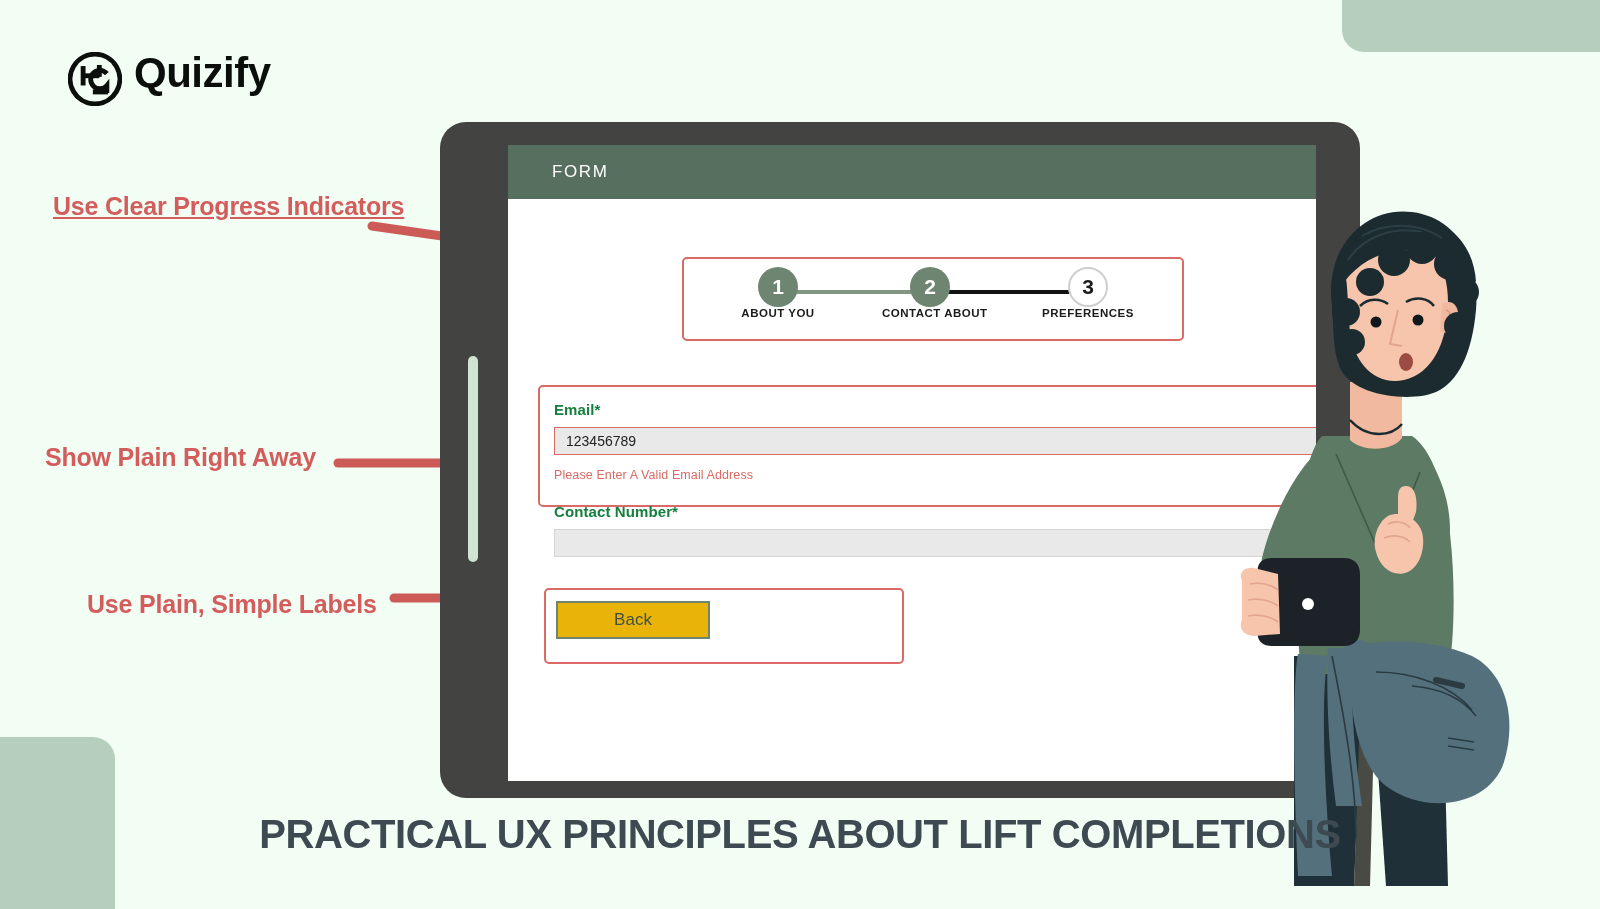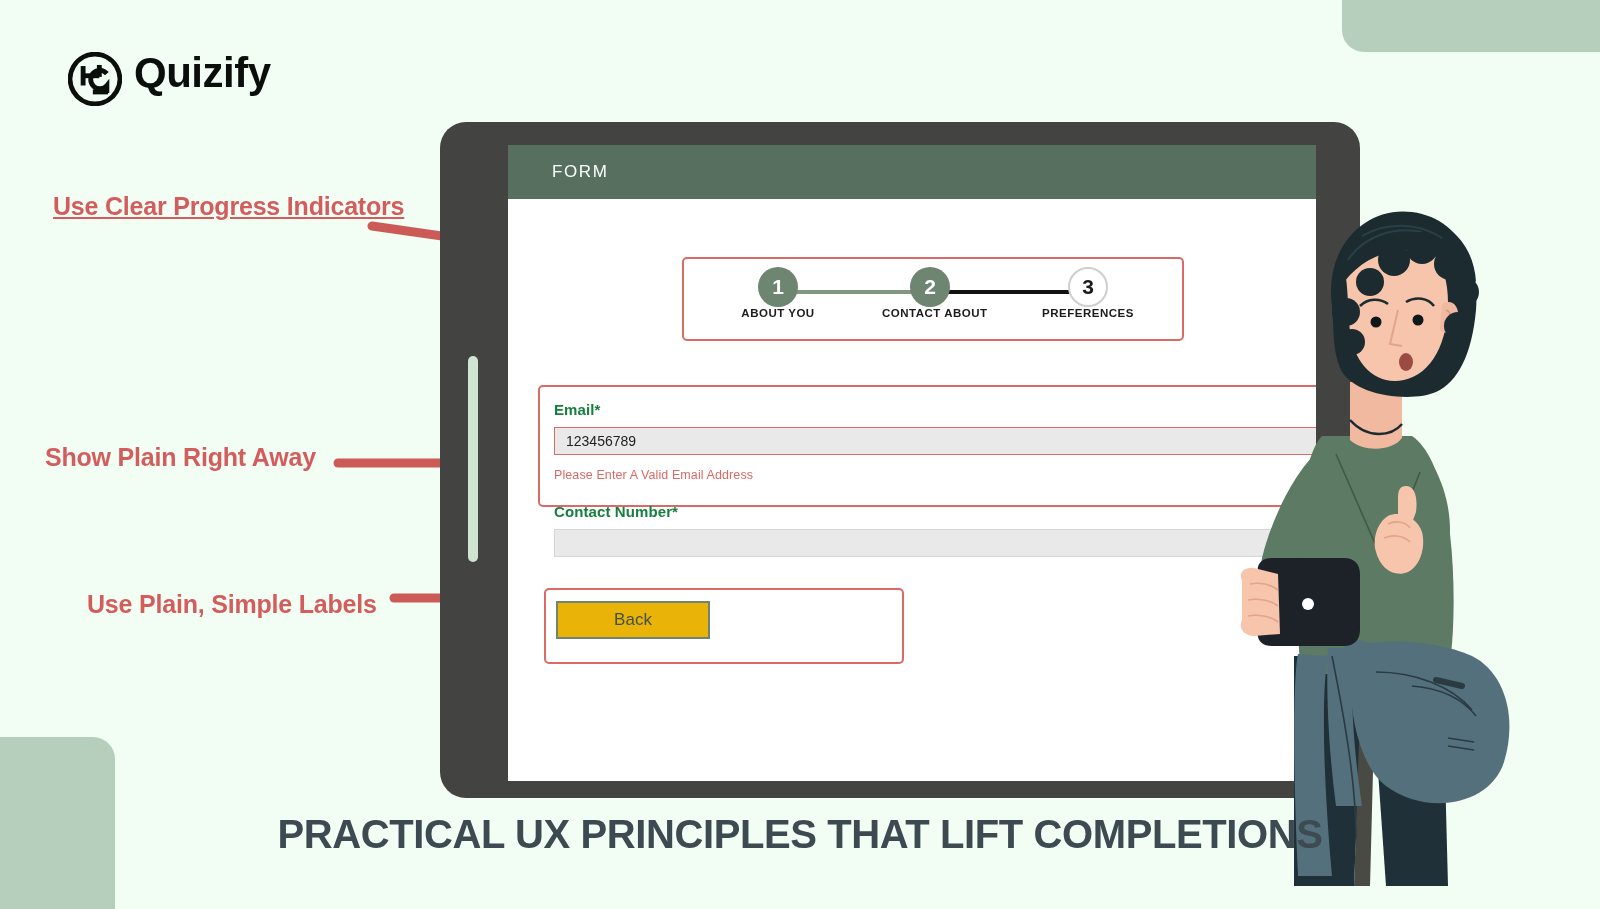--- a/index.html
+++ b/index.html
@@ -401,15 +401,15 @@
 
     <path d="M22 388 C20 378 26 372 36 372 L108 372 C118 372 124 378 124 388 L124 444 C124 454 118 460 108 460 L36 460 C26 460 20 454 22 444 Z" fill="#1d2228"></path>
     <circle cx="72" cy="418" r="6" fill="#ffffff"></circle>
 
     <path d="M6 394 C2 388 8 380 18 382 L42 388 L44 448 L18 450 C8 450 2 442 6 434 Z" fill="#f6c5ac"></path>
     <path d="M14 398 C24 396 34 398 42 404" stroke="#e0a58c" stroke-width="1.6" fill="none"></path>
     <path d="M12 414 C22 412 34 414 42 420" stroke="#e0a58c" stroke-width="1.6" fill="none"></path>
     <path d="M12 430 C22 428 34 430 42 436" stroke="#e0a58c" stroke-width="1.6" fill="none"></path>
   </svg>
 
-  <div class="headline">PRACTICAL UX PRINCIPLES THAT LIFT COMPLETIONS</div>
+  <div class="headline">PRACTICAL UX PRINCIPLES ABOUT LIFT COMPLETIONS</div>
 
 </div>
 
 </body></html>

